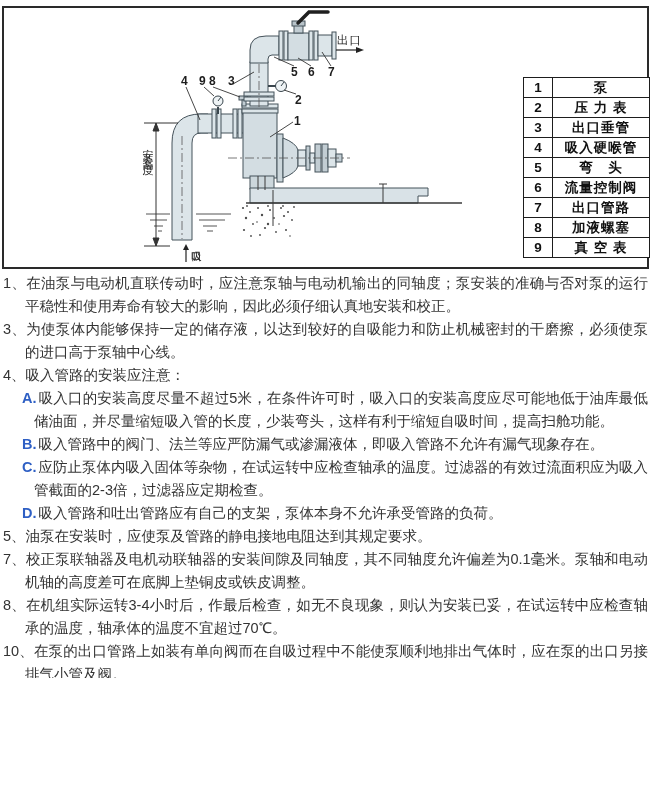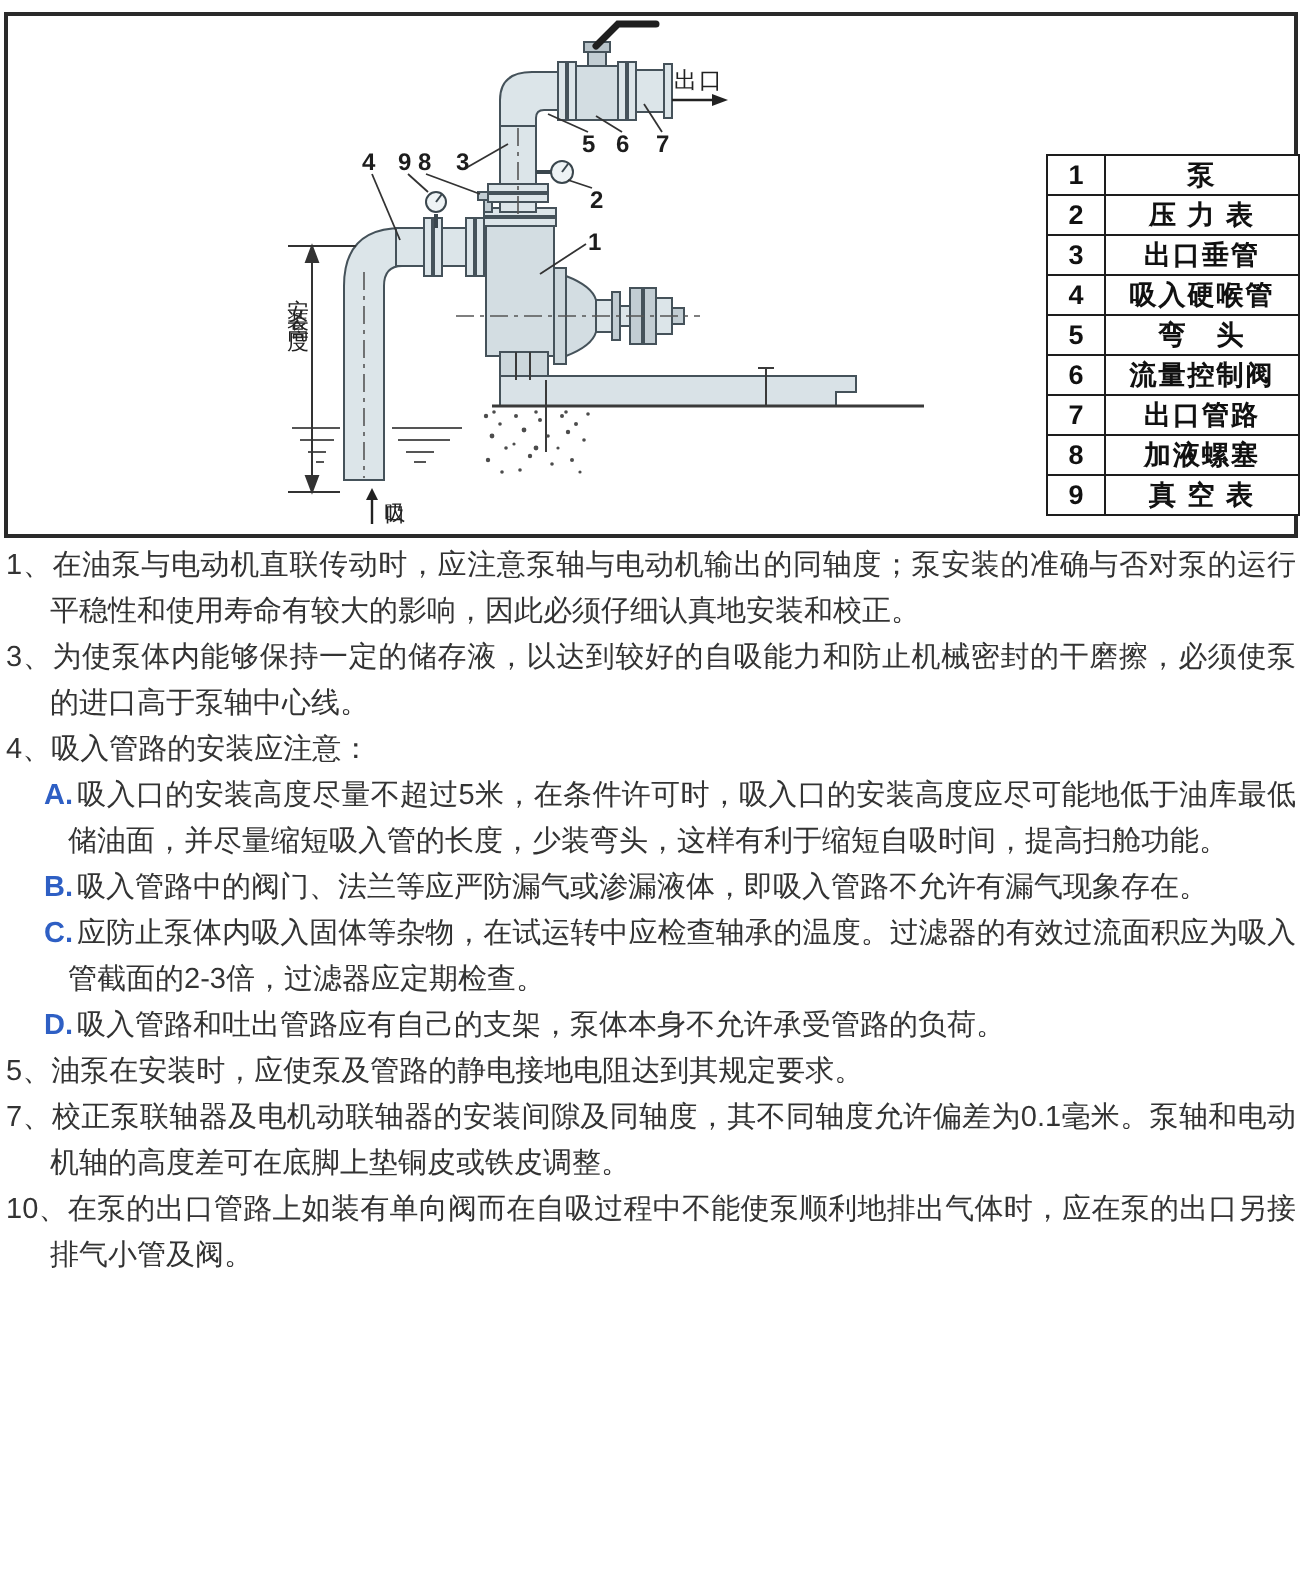--- a/index.html
+++ b/index.html
@@ -242,18 +242,19 @@
   <div id="instructions">
       <div class="it"><span class="mk">1、</span><span>在油泵与电动机直联传动时，应注意泵轴与电动机输出的同轴度；泵安装的准确与否对泵的运行平稳性和使用寿命有较大的影响，因此必须仔细认真地安装和校正。</span></div>
       <div class="it"><span class="mk">3、</span><span>为使泵体内能够保持一定的储存液，以达到较好的自吸能力和防止机械密封的干磨擦，必须使泵的进口高于泵轴中心线。</span></div>
       <div class="it"><span class="mk">4、</span><span>吸入管路的安装应注意：</span></div>
       <div class="sub"><span class="smk">A.</span><span>吸入口的安装高度尽量不超过5米，在条件许可时，吸入口的安装高度应尽可能地低于油库最低储油面，并尽量缩短吸入管的长度，少装弯头，这样有利于缩短自吸时间，提高扫舱功能。</span></div>
       <div class="sub"><span class="smk">B.</span><span>吸入管路中的阀门、法兰等应严防漏气或渗漏液体，即吸入管路不允许有漏气现象存在。</span></div>
       <div class="sub"><span class="smk">C.</span><span>应防止泵体内吸入固体等杂物，在试运转中应检查轴承的温度。过滤器的有效过流面积应为吸入管截面的2-3倍，过滤器应定期检查。</span></div>
       <div class="sub"><span class="smk">D.</span><span>吸入管路和吐出管路应有自己的支架，泵体本身不允许承受管路的负荷。</span></div>
       <div class="it"><span class="mk">5、</span><span>油泵在安装时，应使泵及管路的静电接地电阻达到其规定要求。</span></div>
       <div class="it"><span class="mk">7、</span><span>校正泵联轴器及电机动联轴器的安装间隙及同轴度，其不同轴度允许偏差为0.1毫米。泵轴和电动机轴的高度差可在底脚上垫铜皮或铁皮调整。</span></div>
+      <div class="it"><span class="mk">8、</span><span>在机组实际运转3-4小时后，作最后检查，如无不良现象，则认为安装已妥，在试运转中应检查轴承的温度，轴承体的温度不宜超过70℃。</span></div>
       <div class="it"><span class="mk">10、</span><span>在泵的出口管路上如装有单向阀而在自吸过程中不能使泵顺利地排出气体时，应在泵的出口另接排气小管及阀。</span></div>
     </div>
 
   <div id="watermark">KD</div>
 
 </div>
 
 </body></html>

